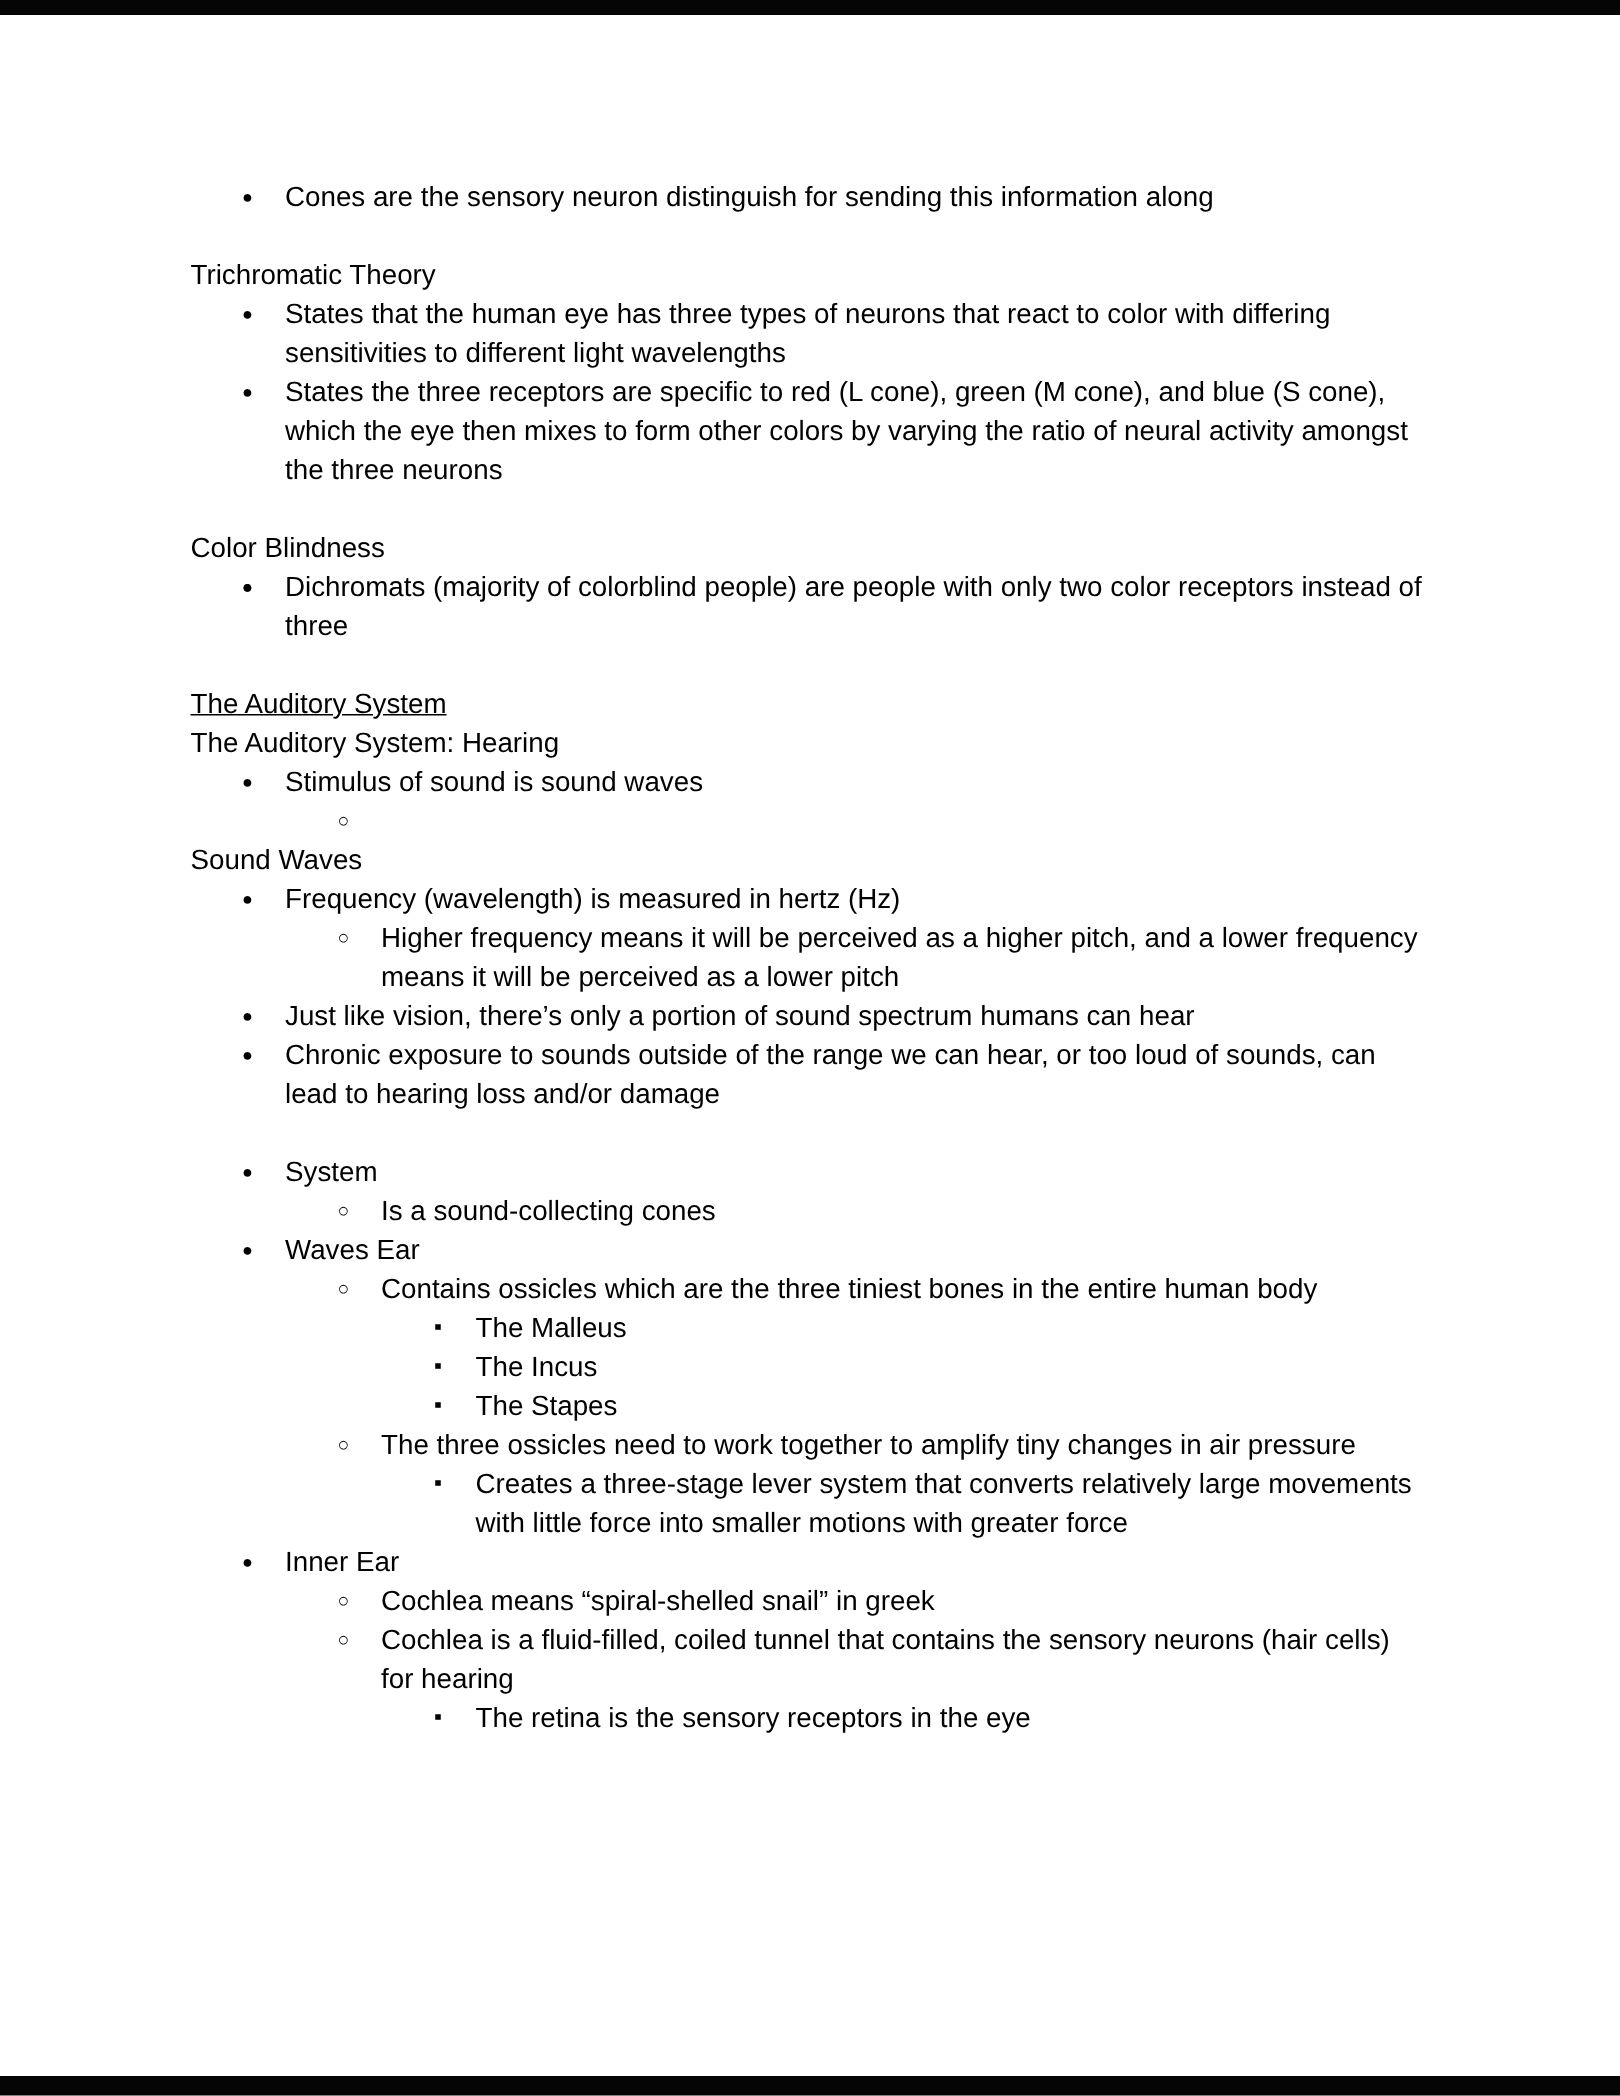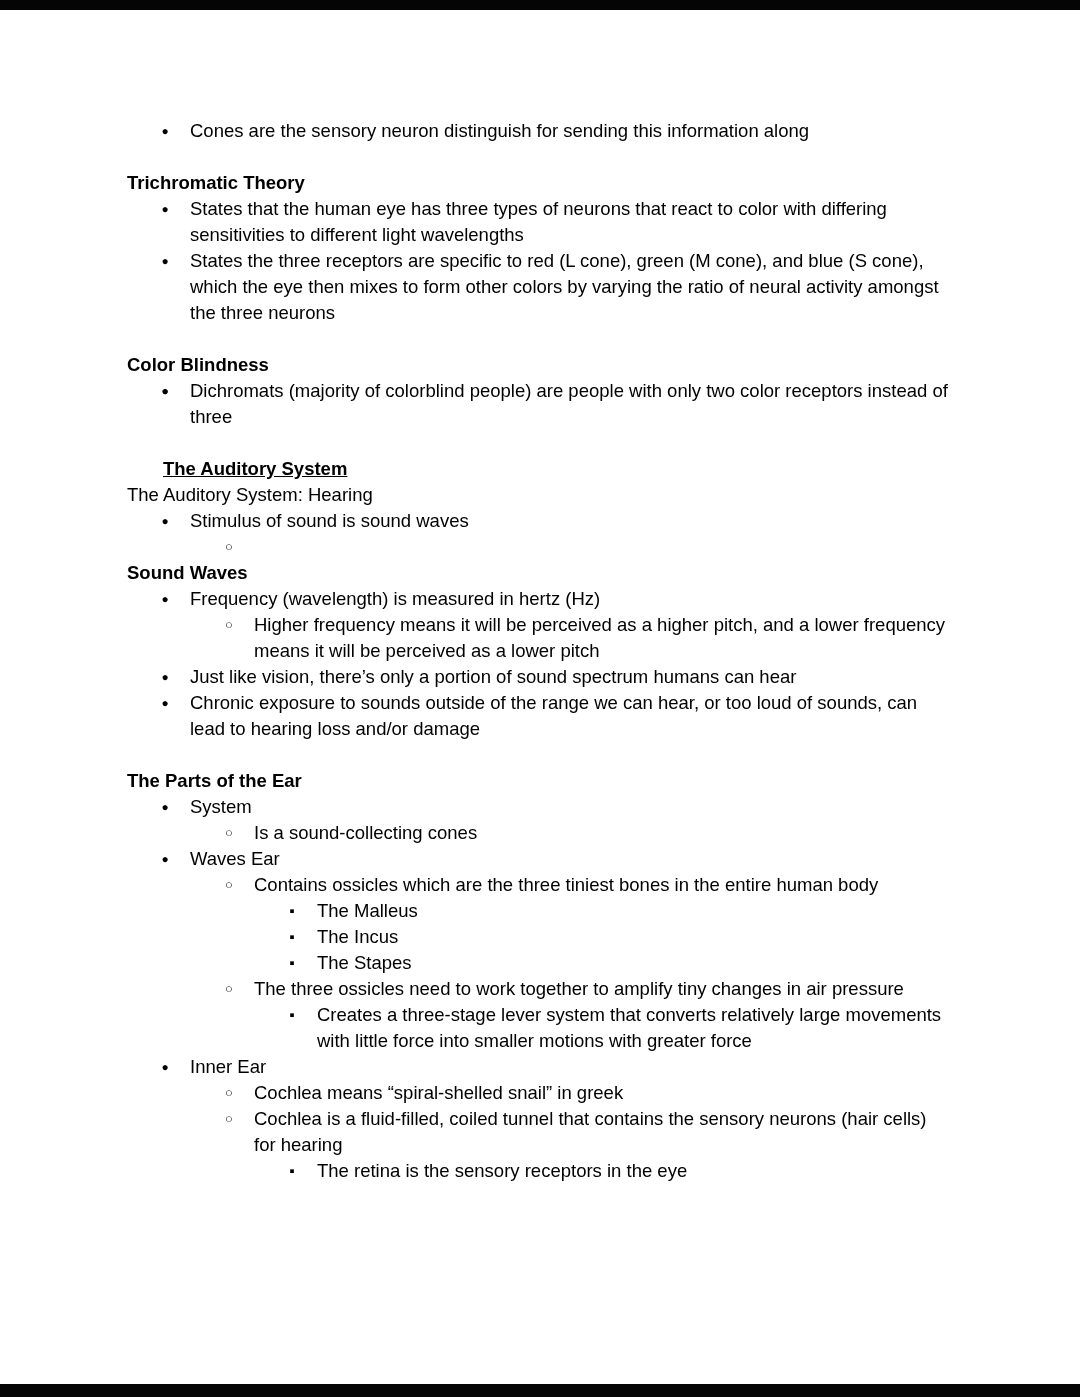--- a/index.html
+++ b/index.html
@@ -31,22 +31,22 @@
     top: 118px;
     left: 127px;
     right: 127px;
     font-size: 18.5px;
     line-height: 26px;
   }
 
   .block { position: relative; }
   .spacer { height: 26px; }
 
-  .heading { font-weight: 700; }
-  .heading-bold { font-weight: 700; text-decoration: underline; margin-left: 36px; }
+  .heading { font-weight: 400; }
+  .heading-bold { font-weight: 400; text-decoration: underline; }
   .plain { font-weight: 400; }
 
   .b1 { padding-left: 63px; }
   .b2 { padding-left: 127px; }
   .b3 { padding-left: 190px; }
 
   .marker {
     position: absolute;
     top: 0;
     line-height: 26px;
@@ -131,21 +131,20 @@
       <span class="text">Just like vision, there’s only a portion of sound spectrum humans can hear</span>
     </div>
 
     <div class="block b1">
       <span class="marker">●</span>
       <span class="text">Chronic exposure to sounds outside of the range we can hear, or too loud of sounds, can lead to hearing loss and/or damage</span>
     </div>
 
     <div class="spacer"></div>
 
-    <div class="block heading">The Parts of the Ear</div>
 
     <div class="block b1">
       <span class="marker">●</span>
       <span class="text">System</span>
     </div>
 
     <div class="block b2">
       <span class="marker">○</span>
       <span class="text">Is a sound-collecting cones</span>
     </div>

